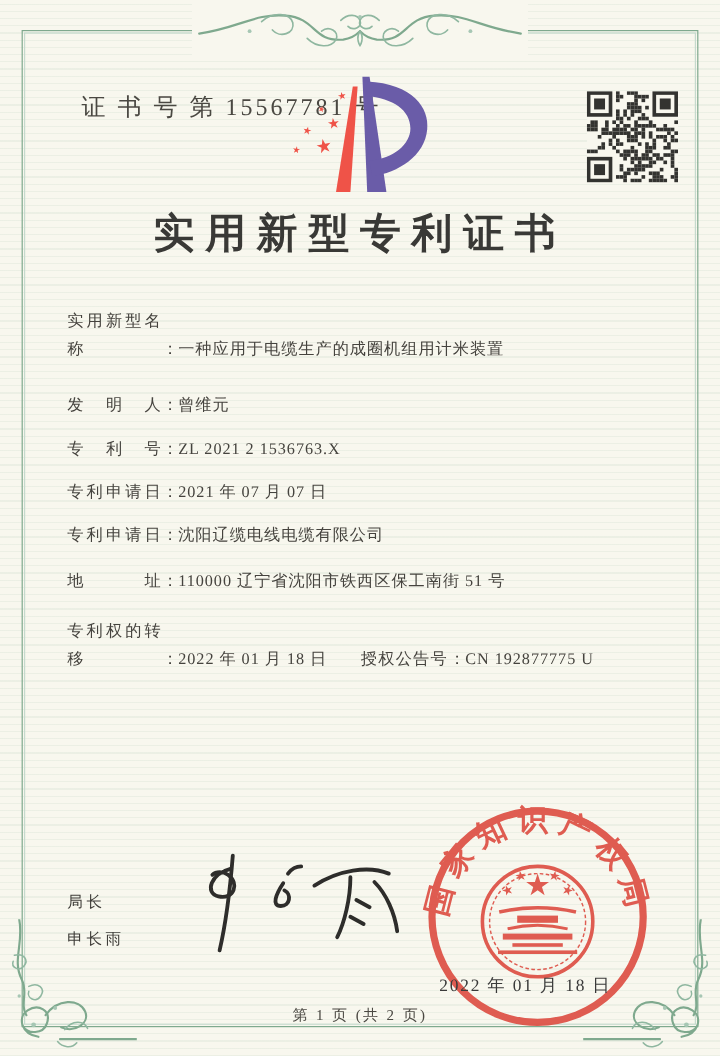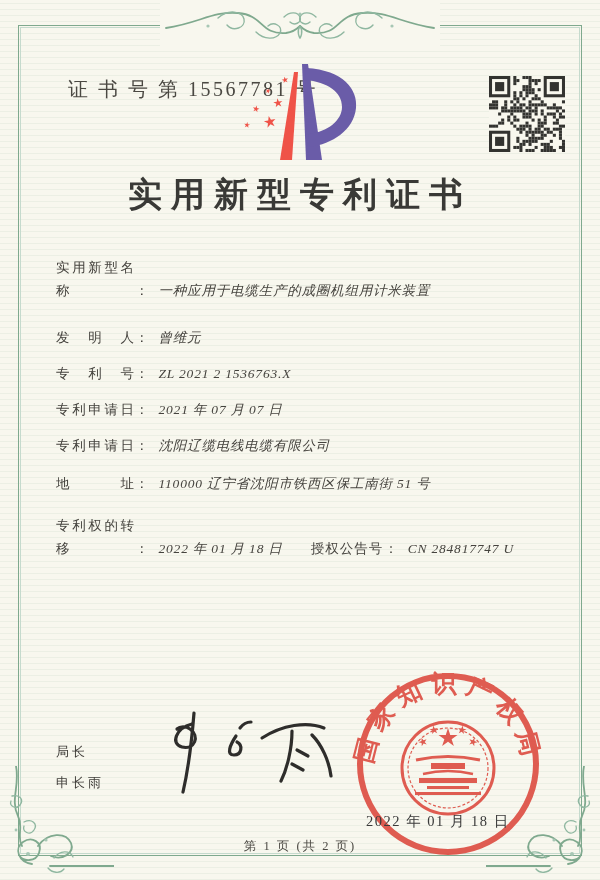--- a/index.html
+++ b/index.html
@@ -32,21 +32,21 @@
     left:0;top:172px;width:100%;margin:0;text-align:center;
     font-size:34px;font-weight:bold;letter-spacing:9px;color:#393936;
   }
   .fields{left:56px;top:256px;right:40px;}
   .frow{display:flex;align-items:flex-end;font-size:13.5px;line-height:23px;margin-bottom:13px;color:#45433e;}
   .frow.mb-24{margin-bottom:24px;}
   .frow.mb-15{margin-bottom:15px;}
   .frow.mb-19{margin-bottom:19px;}
   .flabel{display:inline-block;width:78px;text-align:justify;text-align-last:justify;}
   .fcolon{margin-left:1px;}
-  .fvalue{margin-left:10px;letter-spacing:0.8px;white-space:nowrap;font-style:italic;}
+  .fvalue{letter-spacing:0.8px;white-space:nowrap;}
   .flabel2{margin-left:28px;letter-spacing:1px;}
   .paras{left:56px;top:530px;right:42px;font-size:13px;line-height:20.5px;text-align:justify;color:#474540;}
   .paras p{margin:0;text-indent:2em;letter-spacing:0.6px;}
   .signoff{left:56px;top:736px;font-size:13px;line-height:31px;letter-spacing:3px;color:#3e3c38;font-family:"Liberation Sans","DejaVu Sans",sans-serif;}
   .signature{left:140px;top:708px;width:215px;height:90px;z-index:2;}
   .seal{left:352px;top:668px;width:192px;height:192px;z-index:1;opacity:0.92;}
   .seal-date{left:366px;top:812px;font-size:14.5px;letter-spacing:1.5px;color:#3a3a3a;z-index:3;}
   .footer{left:0;top:838px;width:100%;text-align:center;font-size:12.5px;letter-spacing:2px;color:#4a4842;}
   svg{display:block;}
 </style>
@@ -389,21 +389,21 @@
       <span class="flabel">地址</span>
         <span class="fcolon">：</span>
       <span class="fvalue">110000 辽宁省沈阳市铁西区保工南街 51 号</span>
     </div>
     <div class="frow">
       <span class="flabel">专利权的转移</span>
         <span class="fcolon">：</span>
       <span class="fvalue">2022 年 01 月 18 日</span>
       <span class="flabel2">授权公告号</span>
         <span class="fcolon">：</span>
-      <span class="fvalue">CN 284817747 U</span>
+      <span class="fvalue">CN 192877775 U</span>
     </div>
   </div>
 
 
   <div class="abs signoff">
     <div>局长</div>
     <div>申长雨</div>
   </div>
 
   <svg class="abs signature" viewBox="0 0 215 90">

